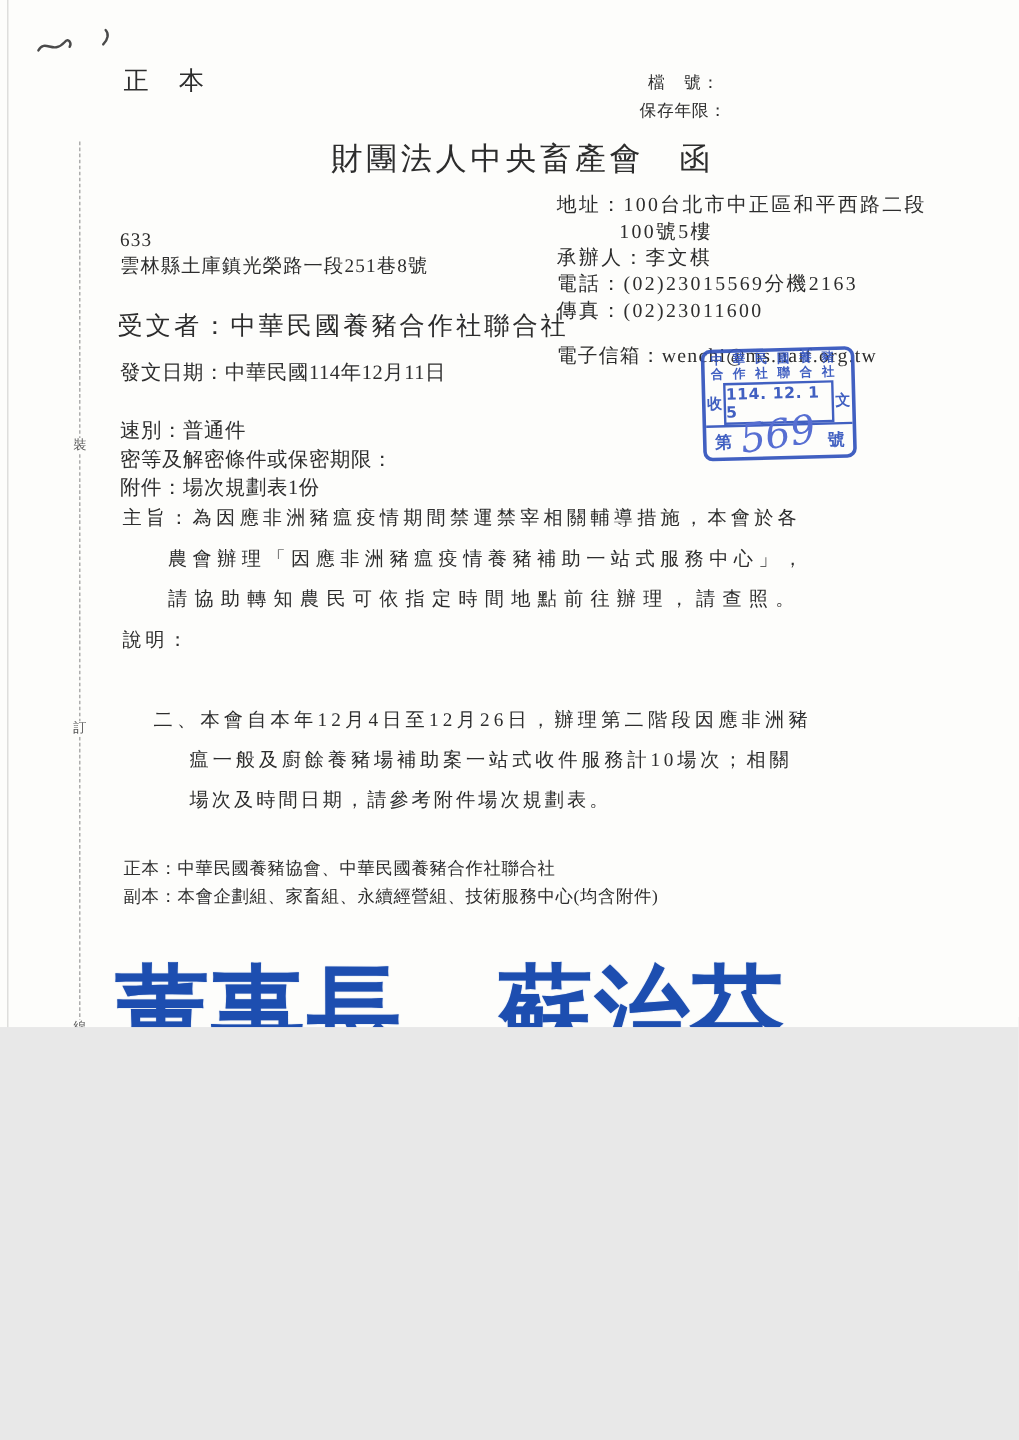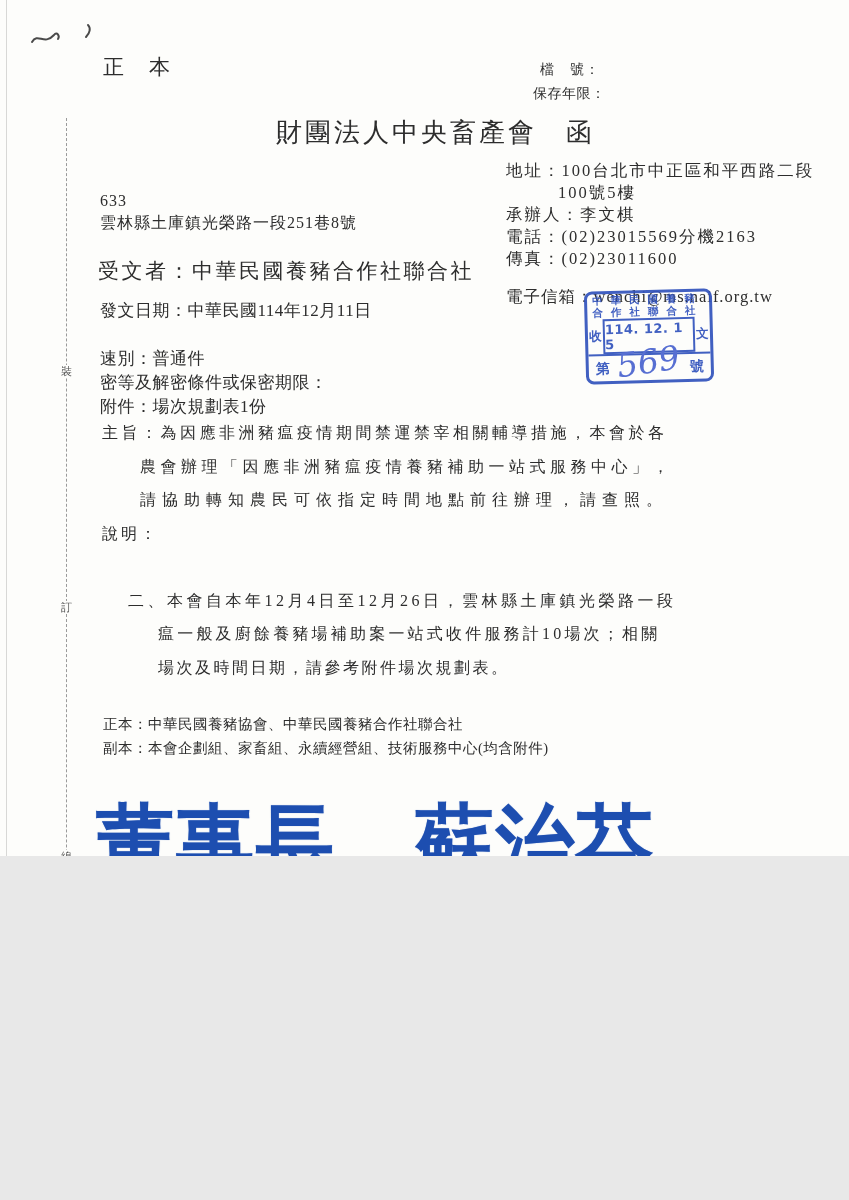--- a/index.html
+++ b/index.html
@@ -19,21 +19,21 @@
   .scan-edge { position:absolute; left:6px; top:0; width:1px; height:1150px; background:#c8c8c6; opacity:.7; }
 
   
   .scribble { position:absolute; left:24px; top:20px; }
 
   .copy-mark   { left:103px; top:55px;  font-size:21px; letter-spacing:2px; }
   .file-no     { left:540px; top:62px;  font-size:14px; letter-spacing:1px; }
   .retention   { left:533px; top:86px;  font-size:14px; letter-spacing:0.5px; }
   .doc-title   { left:276px; top:118px; font-size:26px; letter-spacing:3px; }
 
-  .sender-line { left:464px; font-size:16.5px; letter-spacing:2px;margin-left:42px; }
+  .sender-line { left:464px; font-size:16.5px; letter-spacing:2px; }
   .sender-2    { left:516px; }
 
   .zip         { left:100px; top:192px; font-size:16px; letter-spacing:1px; }
   .rcpt-addr   { left:100px; top:214px; font-size:16px; letter-spacing:1px; }
   .rcpt-line   { left:98px;  top:259px; font-size:21px; letter-spacing:2.5px; }
 
   .meta-line   { left:100px; font-size:17px; letter-spacing:0.5px; }
 
   .body-line   { font-size:16px; }
 
@@ -143,21 +143,21 @@
       <span class="stamp-number">569</span>
       <span>號</span>
     </div>
   </div>
 
   <div class="abs body-line" style="left:102px; top:424px; letter-spacing:3.5px;">主旨：為因應非洲豬瘟疫情期間禁運禁宰相關輔導措施，本會於各</div>
   <div class="abs body-line" style="left:140px; top:458px; letter-spacing:4.5px;">農會辦理「因應非洲豬瘟疫情養豬補助一站式服務中心」，</div>
   <div class="abs body-line" style="left:140px; top:491px; letter-spacing:6px;">請協助轉知農民可依指定時間地點前往辦理，請查照。</div>
 
   <div class="abs body-line" style="left:102px; top:525px; letter-spacing:3px;">說明：</div>
-  <div class="abs body-line" style="left:128px; top:592px; letter-spacing:3.5px;">二、本會自本年12月4日至12月26日，雲林縣土庫鎮光榮路一段</div>
+  <div class="abs body-line" style="left:128px; top:592px; letter-spacing:3.5px;">二、本會自本年12月4日至12月26日，辦理第二階段因應非洲豬</div>
   <div class="abs body-line" style="left:158px; top:625px; letter-spacing:3.2px;">瘟一般及廚餘養豬場補助案一站式收件服務計10場次；相關</div>
   <div class="abs body-line" style="left:158px; top:659px; letter-spacing:2.5px;">場次及時間日期，請參考附件場次規劃表。</div>
 
   <div class="abs dist-line" style="top:716px">正本：中華民國養豬協會、中華民國養豬合作社聯合社</div>
   <div class="abs dist-line" style="top:740px">副本：本會企劃組、家畜組、永續經營組、技術服務中心(均含附件)</div>
 
   <div class="abs signature">董事長　蘇治芬</div>
 
   <div class="binding-line"></div>
   <div class="binding-ch b1">裝</div>

